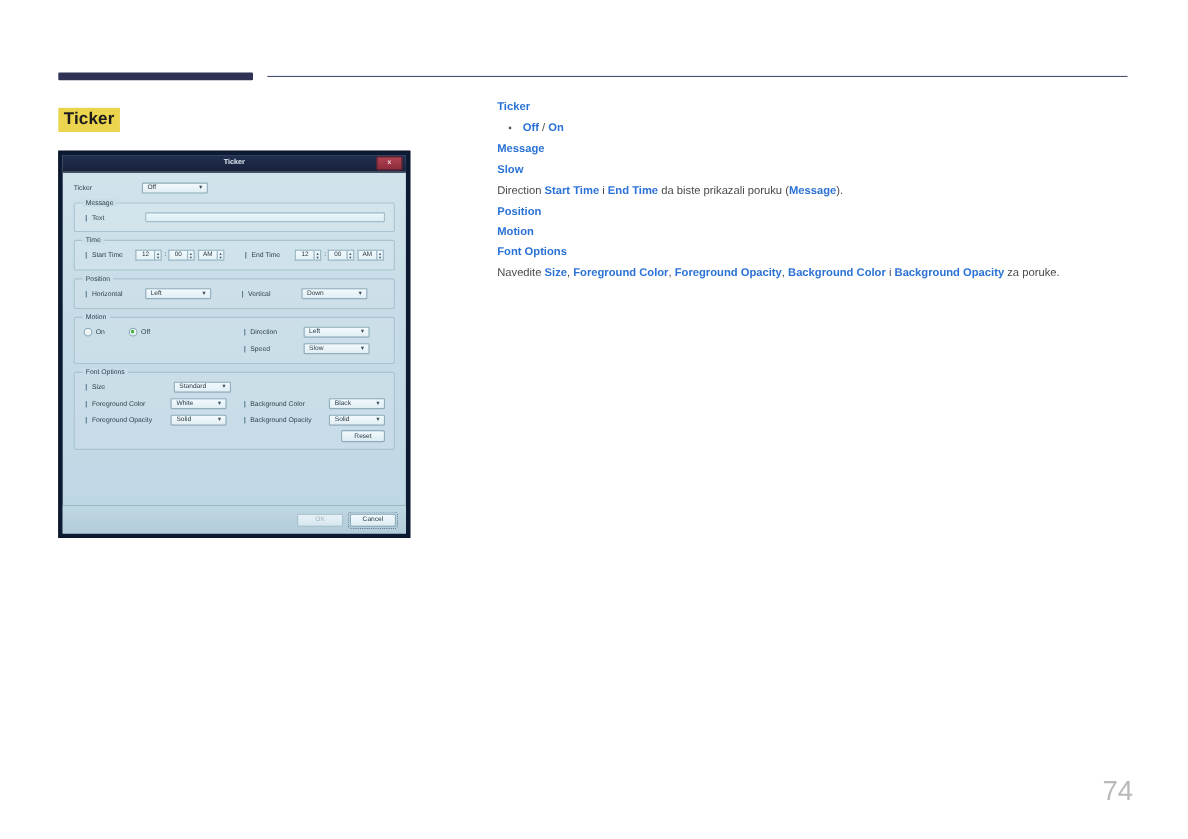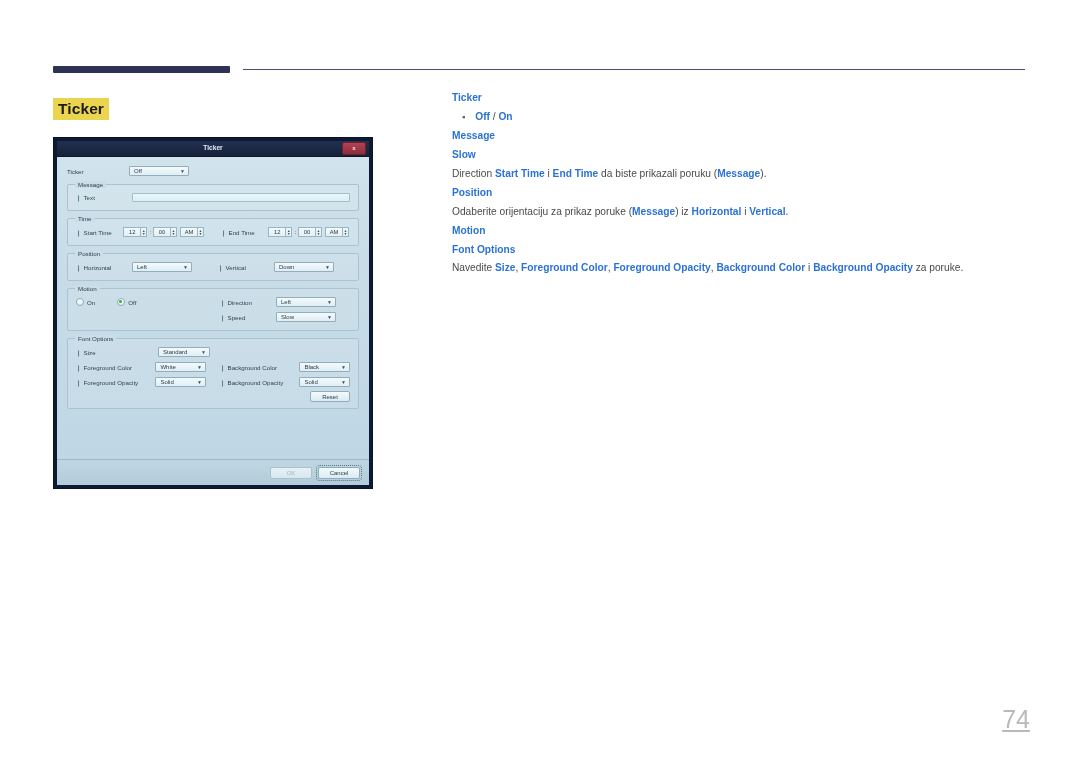--- a/index.html
+++ b/index.html
@@ -306,21 +306,20 @@
   #text-column .blue { color: #2b72d6; font-weight: bold; }
 
   
   #page-number {
     position: absolute;
     right: 50px;
     top: 705px;
     font-size: 25px;
     color: #b9b9b9;
     font-family: "Liberation Sans", sans-serif;
-    text-decoration: underline;
   }
 </style>
 </head>
 <body>
 
 <div id="header-rule-thick"></div>
 <div id="header-rule-thin"></div>
 
 <div id="page-heading">Ticker</div>
 
@@ -514,23 +513,20 @@
   </div>
 
   <p class="head">Message</p>
 
   <p class="head">Slow</p>
   <p>
     <span>Direction </span><b>Start Time</b><span> i </span><b>End Time</b><span> da biste prikazali poruku (</span><b>Message</b><span>).</span>
   </p>
 
   <p class="head">Position</p>
-  <p>
-    <span>Odaberite orijentaciju za prikaz poruke (</span><b>Message</b><span>) iz </span><b>Horizontal</b><span> i </span><b>Vertical</b><span>.</span>
-  </p>
 
   <p class="head">Motion</p>
 
   <p class="head">Font Options</p>
   <p>
     <span>Navedite </span><b>Size</b><span>, </span><b>Foreground Color</b><span>, </span><b>Foreground Opacity</b><span>, </span><b>Background Color</b><span> i </span><b>Background Opacity</b><span> za poruke.</span>
   </p>
 
 </div>
 

